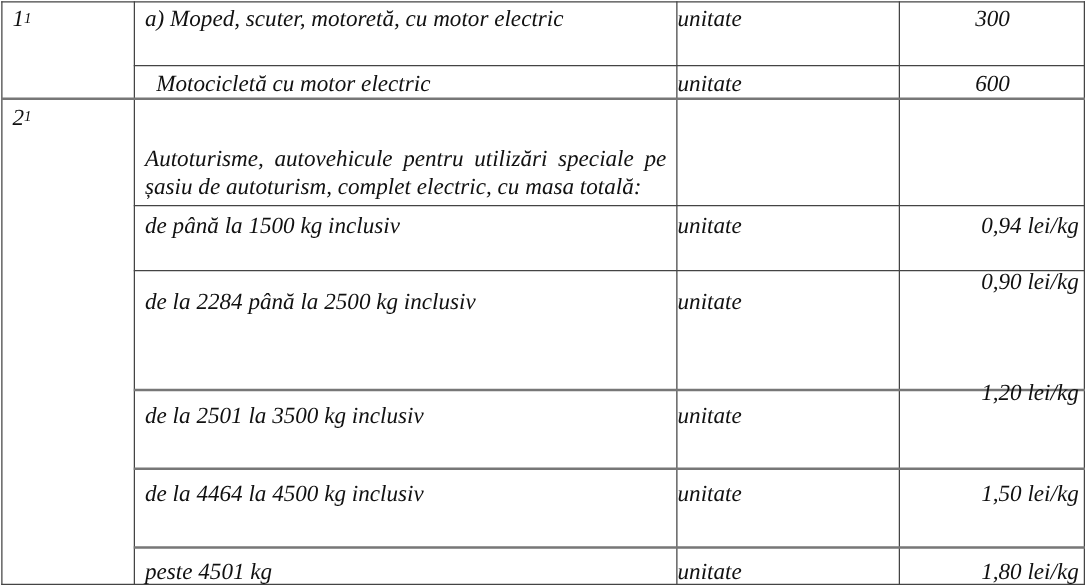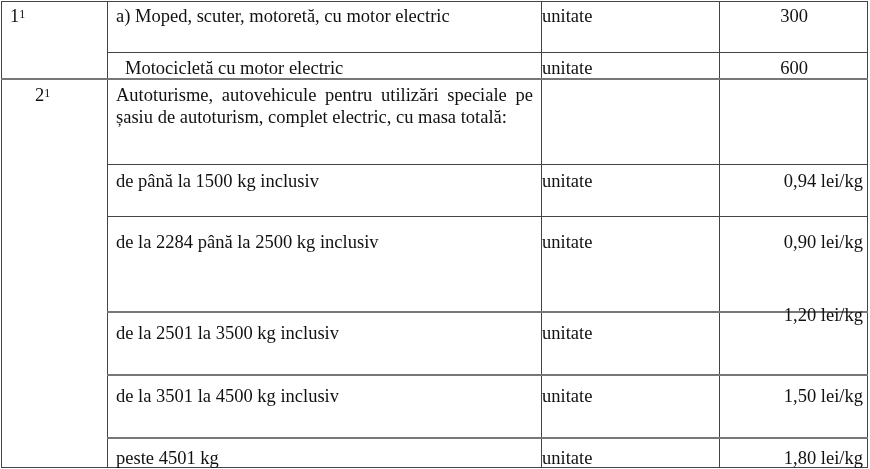--- a/index.html
+++ b/index.html
@@ -1,28 +1,28 @@
 <!DOCTYPE html>
 <html><head>
 <meta charset="utf-8">
 <style>
   html, body { margin: 0; padding: 0; background: #ffffff; }
   body { width: 870px; height: 469px; overflow: hidden; position: relative; font-family: "Liberation Serif", "DejaVu Serif", serif; color: #111; }
   .tbl { position: absolute; left: 1px; top: 1px; width: 867px; height: 467px; }
   .line-h { position: absolute; height: 1px; background: #444; }
   .line-h.thick { height: 2px; background: #777; }
   .line-v { position: absolute; width: 1px; background: #444; }
-  .cell { position: absolute; font-size: 18.5px; line-height: 22px; }
+  .cell { position: absolute; font-size: 18.5px; line-height: 22px; font-style: italic; }
   .c-num { left: 10px; }
   .sup { font-size: 12px; vertical-align: top; position: relative; top: -2px; }
   .c-desc { left: 116px; }
   .c-unit { left: 542px; width: 177px; text-align: left; }
   .c-val { left: 720px; width: 148px; text-align: center; }
   .c-val.right { text-align: right; width: 143px; left: 720px; }
-  .para { width: 417px; text-align: justify; text-align-last: left; }
+  .para { width: 417px; text-align: justify; text-align-last: left; margin-top: 33px; }
 </style>
 </head>
 <body>
 
 <div class="tbl">
 
   <div class="line-v" style="left:0;top:0;height:467px;"></div>
   <div class="line-v" style="left:106px;top:0;height:467px;"></div>
   <div class="line-v" style="left:540px;top:0;height:467px;"></div>
   <div class="line-v" style="left:718px;top:0;height:467px;"></div>
@@ -42,34 +42,34 @@
 <div class="cell c-num" style="top:5px;"><span>1</span><span class="sup">1</span></div>
 
 <div class="cell c-desc" style="top:5px;">a) Moped, scuter, motoretă, cu motor electric</div>
 <div class="cell c-unit" style="top:5px;">unitate</div>
 <div class="cell c-val" style="top:5px;">300</div>
 
 <div class="cell c-desc" style="top:57px;left:125px;">Motocicletă cu motor electric</div>
 <div class="cell c-unit" style="top:57px;">unitate</div>
 <div class="cell c-val" style="top:57px;">600</div>
 
-<div class="cell c-num" style="top:84px;margin-left:25px;"><span>2</span><span class="sup">1</span></div>
+<div class="cell c-num" style="top:84px;"><span>2</span><span class="sup">1</span></div>
 <div class="cell c-desc para" style="top:84px;">Autoturisme, autovehicule pentru utilizări speciale pe șasiu de autoturism, complet electric, cu masa totală:</div>
 
 <div class="cell c-desc" style="top:170px;">de până la 1500 kg inclusiv</div>
 <div class="cell c-unit" style="top:170px;">unitate</div>
 <div class="cell c-val right" style="top:170px;">0,94 lei/kg</div>
 
 <div class="cell c-desc" style="top:231px;">de la 2284 până la 2500 kg inclusiv</div>
 <div class="cell c-unit" style="top:231px;">unitate</div>
-<div class="cell c-val right" style="top:231px;">0,90 lei/kg</div>
+<div class="cell c-val right" style="top:215px;">0,90 lei/kg</div>
 
 <div class="cell c-desc" style="top:322px;">de la 2501 la 3500 kg inclusiv</div>
 <div class="cell c-unit" style="top:322px;">unitate</div>
 <div class="cell c-val right" style="top:304px;">1,20 lei/kg</div>
 
-<div class="cell c-desc" style="top:385px;">de la 3501 la 4500 kg inclusiv</div>
+<div class="cell c-desc" style="top:385px;">de la 4464 la 4500 kg inclusiv</div>
 <div class="cell c-unit" style="top:385px;">unitate</div>
 <div class="cell c-val right" style="top:385px;">1,50 lei/kg</div>
 
 <div class="cell c-desc" style="top:447px;">peste 4501 kg</div>
 <div class="cell c-unit" style="top:447px;">unitate</div>
 <div class="cell c-val right" style="top:447px;">1,80 lei/kg</div>
 
 </body></html>

